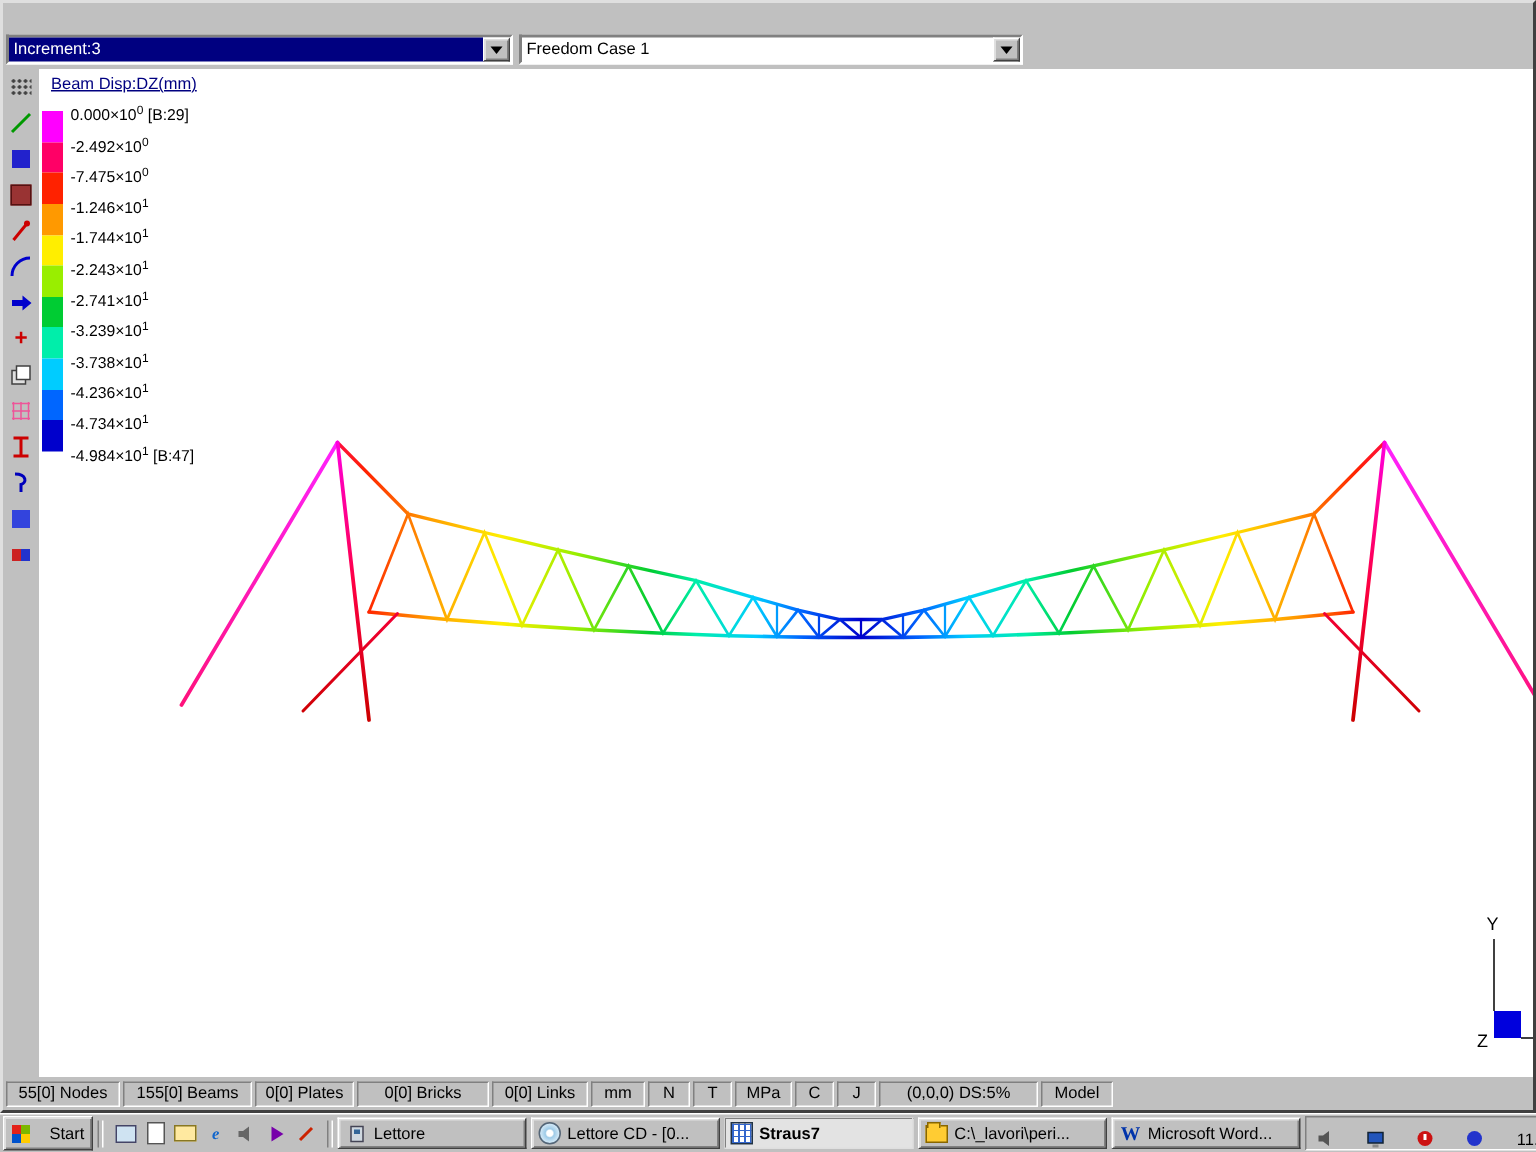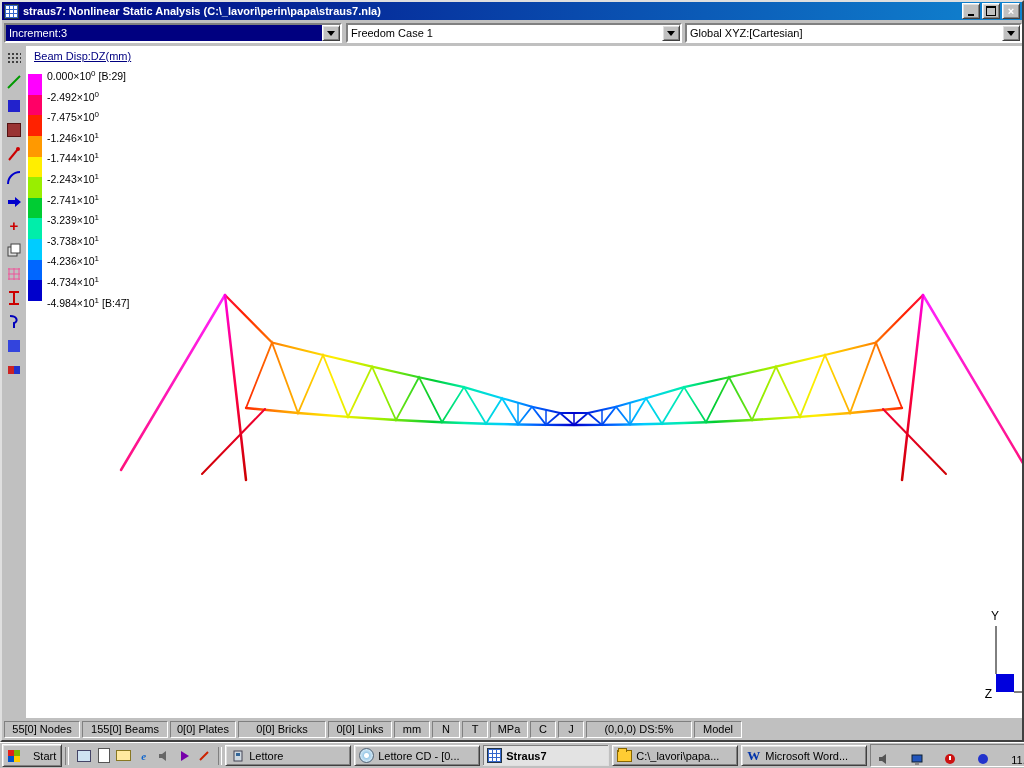--- a/index.html
+++ b/index.html
@@ -87,49 +87,30 @@
   .cd{width:13px;height:13px;border-radius:50%;background:radial-gradient(circle,#fff 2px,#9ecbe8 3px,#cfe6f5 6px,#8fb6d6 7px);border:1px solid #567;}
   .wordw{color:#0033aa;font-family:"Liberation Serif",serif;font-weight:bold;font-size:13px;}
 </style>
 </head>
 <body>
 
 <div class="screen">
 
   <div class="app">
 
-    <div class="titlebar">
-      <div class="app-icon"></div>
-      <div class="title-text">straus7: Nonlinear Static Analysis (C:\_lavori\perin\papa\straus7.nla)</div>
-      <div class="tb-btn">
-          <div class="g-min"></div>
-        </div>
-      <div class="tb-btn">
-          <div class="g-max"></div>
-        </div>
-      <div class="tb-btn">
-          <span class="g-close">×</span>
-        </div>
-    </div>
 
     <div class="combobar">
       <div class="combo focused" style="left:2px;width:338px;">
         <div class="combo-text">Increment:3</div>
         <div class="drop">
             <span class="caret"></span>
           </div>
       </div>
       <div class="combo" style="left:344px;width:336px;">
         <div class="combo-text">Freedom Case 1</div>
-        <div class="drop">
-            <span class="caret"></span>
-          </div>
-      </div>
-      <div class="combo" style="left:683px;width:337px;">
-        <div class="combo-text">Global XYZ:[Cartesian]</div>
         <div class="drop">
             <span class="caret"></span>
           </div>
       </div>
     </div>
 
     <div class="side-toolbar">
       <div class="tool">
           <div class="dots"></div>
         </div>
@@ -391,21 +372,21 @@
     <div class="task active">
       <div class="ticon">
           <div class="app-icon" style="margin:0;"></div>
         </div>
       <span>Straus7</span>
     </div>
     <div class="task raised">
       <div class="ticon">
           <div class="folder"></div>
         </div>
-      <span>C:\_lavori\papa...</span>
+      <span>C:\_lavori\peri...</span>
     </div>
     <div class="task raised">
       <div class="ticon">
           <span class="wordw">W</span>
         </div>
       <span>Microsoft Word...</span>
     </div>
 
     <div class="tray">
       <svg class="tray-ic" width="14" height="14">

